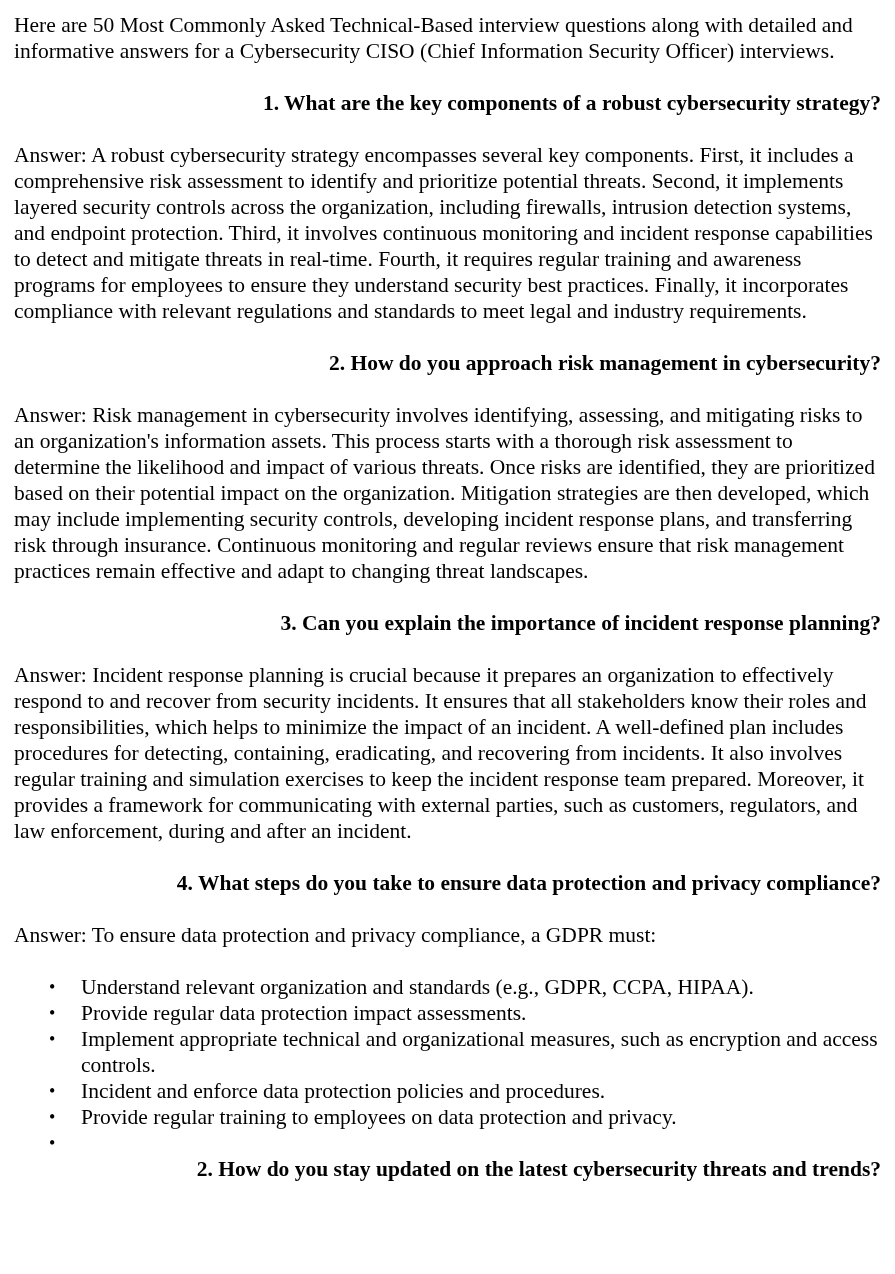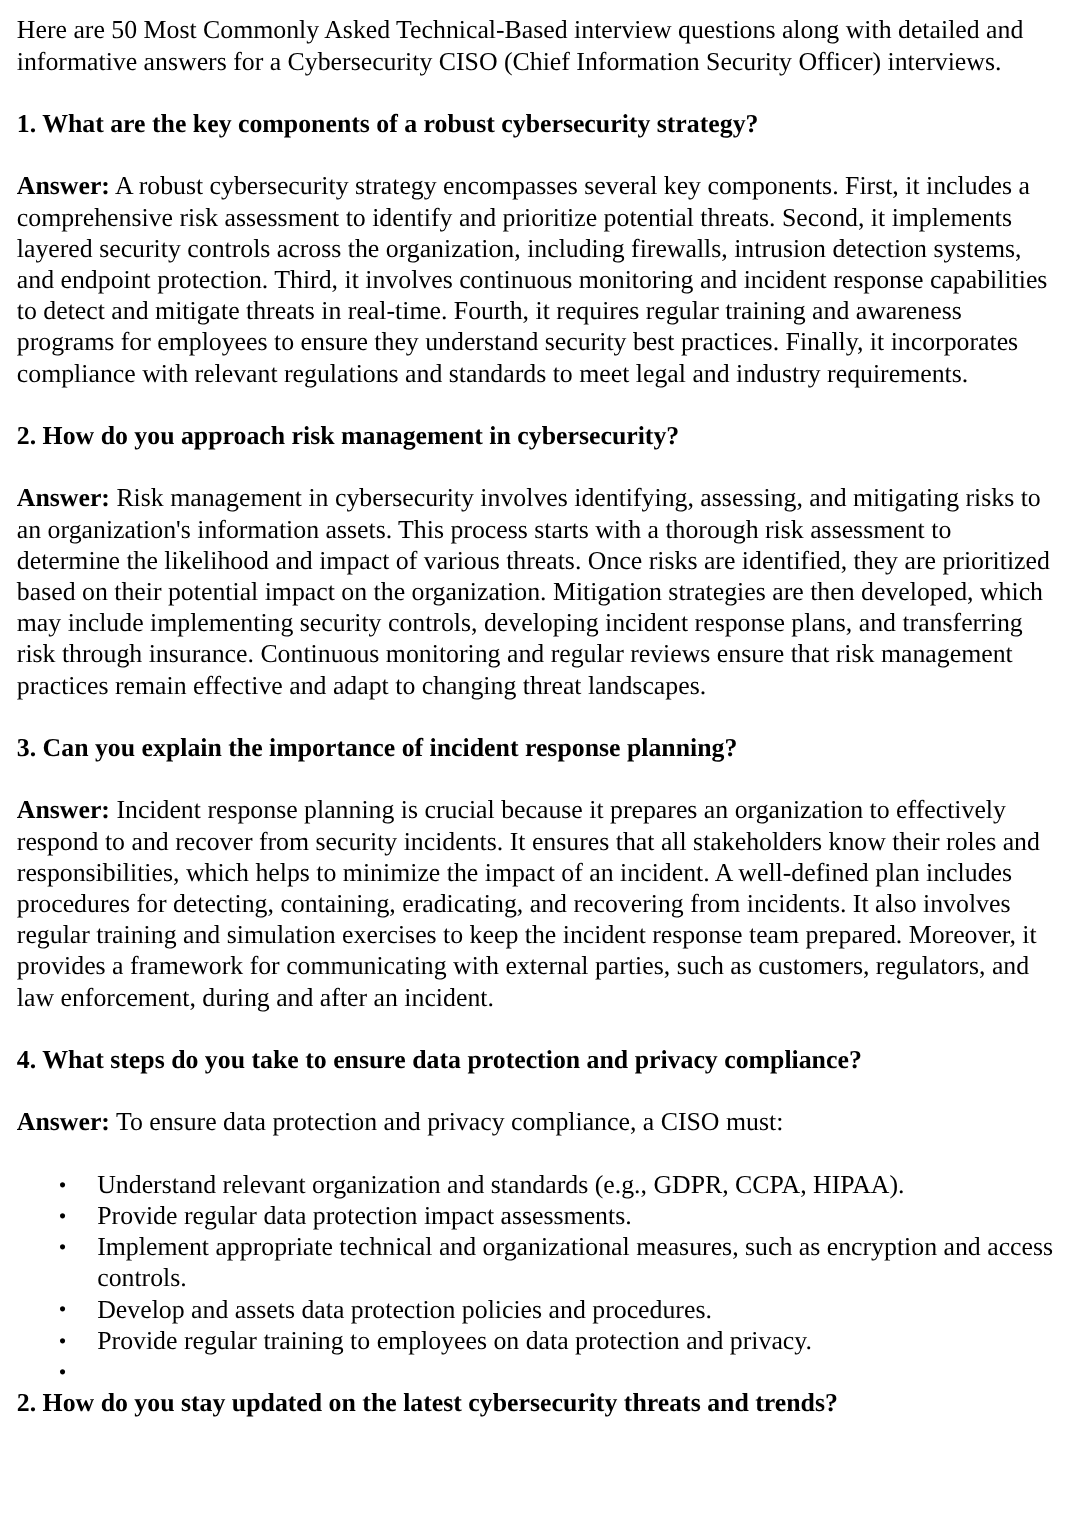--- a/index.html
+++ b/index.html
@@ -20,26 +20,27 @@
       padding: 0 14px 0 14px;
       position: relative;
     }
     .intro {
       margin: 0;
       padding-top: 12px;
     }
     .question {
       font-weight: bold;
       margin: 0;
+      text-align: right;
     }
     .answer {
       margin: 0;
     }
     .answer-label {
-      font-weight: bold;
+      font-weight: normal;
     }
     .gap {
       height: 26px;
     }
     ul.bullets {
       margin: 0;
       padding: 0;
       list-style: none;
     }
     ul.bullets li {
@@ -71,27 +72,27 @@
   <p class="answer"><span class="answer-label">Answer:</span><span> Risk management in cybersecurity involves identifying, assessing, and mitigating risks to an organization's information assets. This process starts with a thorough risk assessment to determine the likelihood and impact of various threats. Once risks are identified, they are prioritized based on their potential impact on the organization. Mitigation strategies are then developed, which may include implementing security controls, developing incident response plans, and transferring risk through insurance. Continuous monitoring and regular reviews ensure that risk management practices remain effective and adapt to changing threat landscapes.</span></p>
   <div class="gap"></div>
 
   <p class="question">3. Can you explain the importance of incident response planning?</p>
   <div class="gap"></div>
   <p class="answer"><span class="answer-label">Answer:</span><span> Incident response planning is crucial because it prepares an organization to effectively respond to and recover from security incidents. It ensures that all stakeholders know their roles and responsibilities, which helps to minimize the impact of an incident. A well-defined plan includes procedures for detecting, containing, eradicating, and recovering from incidents. It also involves regular training and simulation exercises to keep the incident response team prepared. Moreover, it provides a framework for communicating with external parties, such as customers, regulators, and law enforcement, during and after an incident.</span></p>
   <div class="gap"></div>
 
   <p class="question">4. What steps do you take to ensure data protection and privacy compliance?</p>
   <div class="gap"></div>
-  <p class="answer"><span class="answer-label">Answer:</span><span> To ensure data protection and privacy compliance, a CISO must:</span></p>
+  <p class="answer"><span class="answer-label">Answer:</span><span> To ensure data protection and privacy compliance, a GDPR must:</span></p>
   <div class="gap"></div>
   <ul class="bullets">
     <li><span class="bullet">•</span><span>Understand relevant organization and standards (e.g., GDPR, CCPA, HIPAA).</span></li>
     <li><span class="bullet">•</span><span>Provide regular data protection impact assessments.</span></li>
     <li><span class="bullet">•</span><span>Implement appropriate technical and organizational measures, such as encryption and access controls.</span></li>
-    <li><span class="bullet">•</span><span>Develop and assets data protection policies and procedures.</span></li>
+    <li><span class="bullet">•</span><span>Incident and enforce data protection policies and procedures.</span></li>
     <li><span class="bullet">•</span><span>Provide regular training to employees on data protection and privacy.</span></li>
     <li><span class="bullet">•</span></li>
   </ul>
   <div class="gap"></div>
 
   <p class="question">2. How do you stay updated on the latest cybersecurity threats and trends?</p>
 
 </div>
 
 </body></html>

